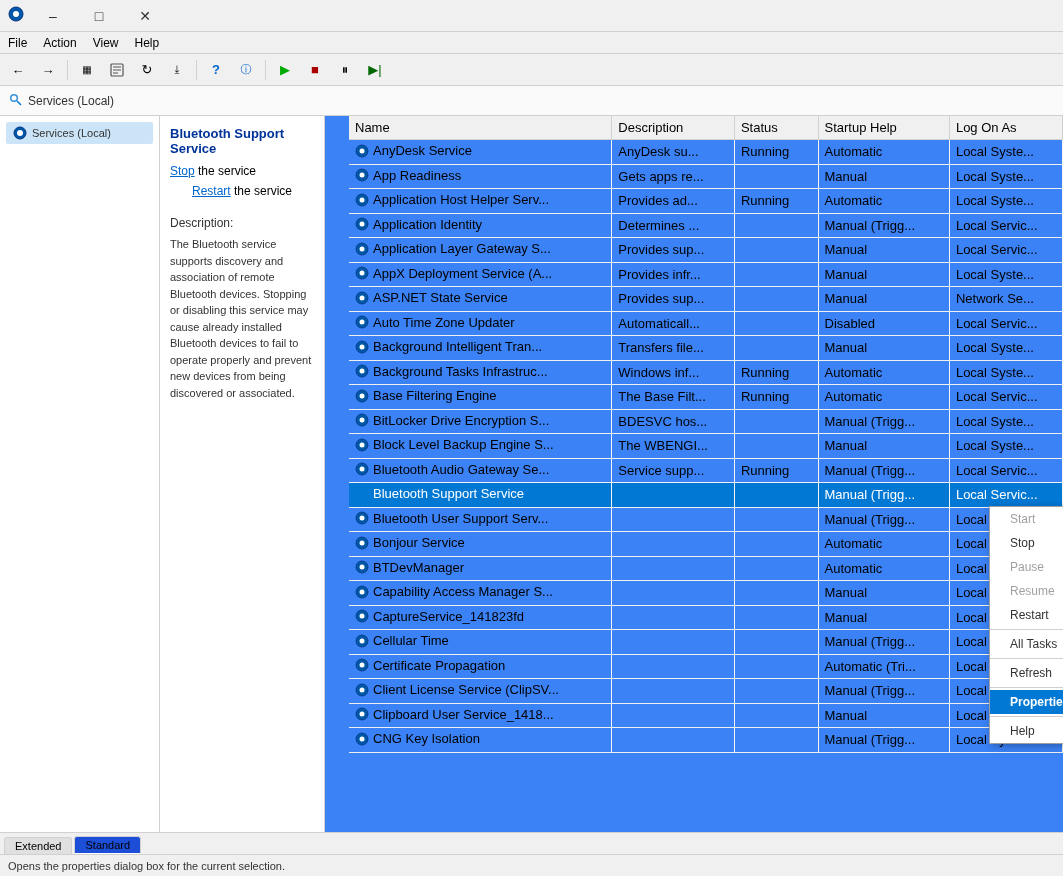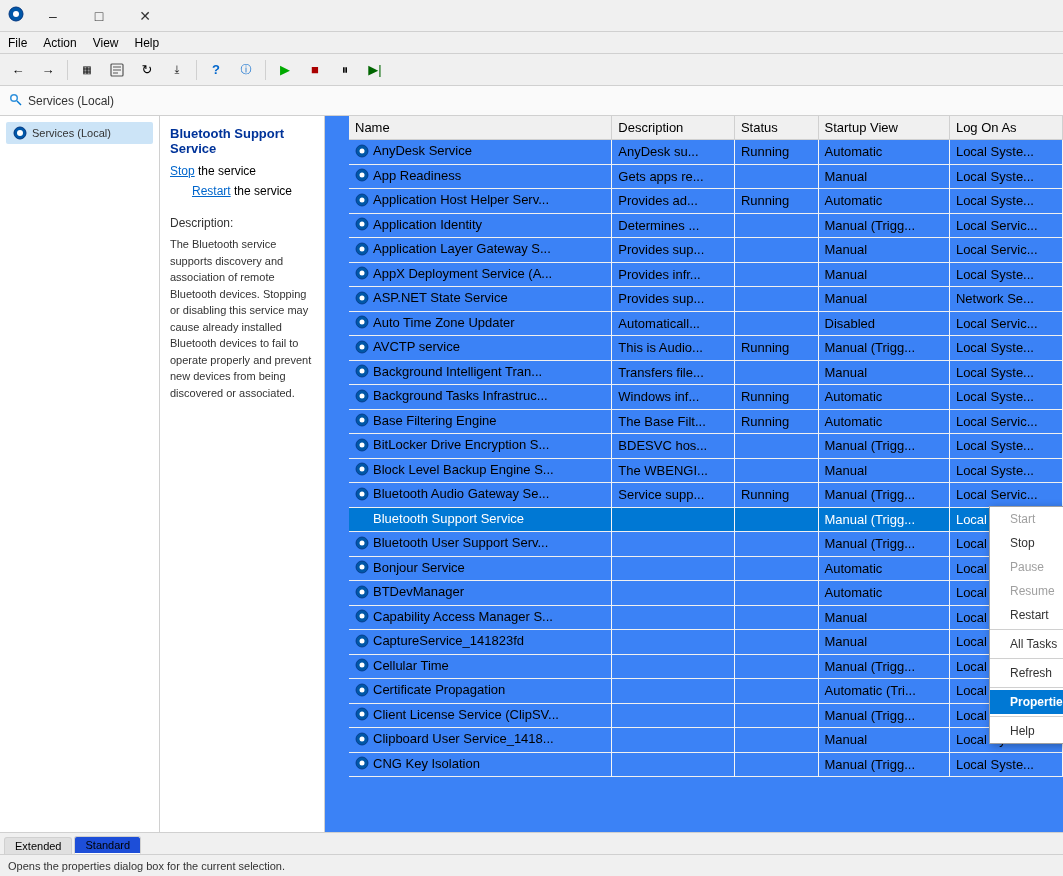--- a/index.html
+++ b/index.html
@@ -379,21 +379,21 @@
       </div>
     </div>
 
     <div class="services-table-wrapper" style="position:relative; overflow:auto;">
       <table class="services-table">
         <thead>
           <tr>
             <th style="min-width:220px;">Name</th>
             <th style="min-width:100px;">Description</th>
             <th style="min-width:70px;">Status</th>
-            <th style="min-width:110px;">Startup View</th>
+            <th style="min-width:110px;">Startup Help</th>
             <th style="min-width:90px;">Log On As</th>
           </tr>
         </thead>
         <tbody id="services-tbody">
         <tr>
               <td><span style="display:inline-flex;align-items:center;">
     <svg width="14" height="14" viewBox="0 0 14 14" style="margin-right:4px;flex-shrink:0;">
       <circle cx="7" cy="7" r="6" fill="#0057a8" stroke="#003580" stroke-width="0.8"></circle>
       <circle cx="7" cy="7" r="2.5" fill="white"></circle>
     </svg>
@@ -487,33 +487,20 @@
     <svg width="14" height="14" viewBox="0 0 14 14" style="margin-right:4px;flex-shrink:0;">
       <circle cx="7" cy="7" r="6" fill="#0057a8" stroke="#003580" stroke-width="0.8"></circle>
       <circle cx="7" cy="7" r="2.5" fill="white"></circle>
     </svg>
     <span style="overflow:hidden;text-overflow:ellipsis;white-space:nowrap;max-width:200px;">Auto Time Zone Updater</span>
   </span></td>
               <td>Automaticall...</td>
               <td></td>
               <td>Disabled</td>
               <td>Local Servic...</td>
-            </tr>
-            <tr>
-              <td><span style="display:inline-flex;align-items:center;">
-    <svg width="14" height="14" viewBox="0 0 14 14" style="margin-right:4px;flex-shrink:0;">
-      <circle cx="7" cy="7" r="6" fill="#0057a8" stroke="#003580" stroke-width="0.8"></circle>
-      <circle cx="7" cy="7" r="2.5" fill="white"></circle>
-    </svg>
-    <span style="overflow:hidden;text-overflow:ellipsis;white-space:nowrap;max-width:200px;">AVCTP service</span>
-  </span></td>
-              <td>This is Audio...</td>
-              <td>Running</td>
-              <td>Manual (Trigg...</td>
-              <td>Local Syste...</td>
             </tr>
             <tr>
               <td><span style="display:inline-flex;align-items:center;">
     <svg width="14" height="14" viewBox="0 0 14 14" style="margin-right:4px;flex-shrink:0;">
       <circle cx="7" cy="7" r="6" fill="#0057a8" stroke="#003580" stroke-width="0.8"></circle>
       <circle cx="7" cy="7" r="2.5" fill="white"></circle>
     </svg>
     <span style="overflow:hidden;text-overflow:ellipsis;white-space:nowrap;max-width:200px;">Background Intelligent Tran...</span>
   </span></td>
               <td>Transfers file...</td>

